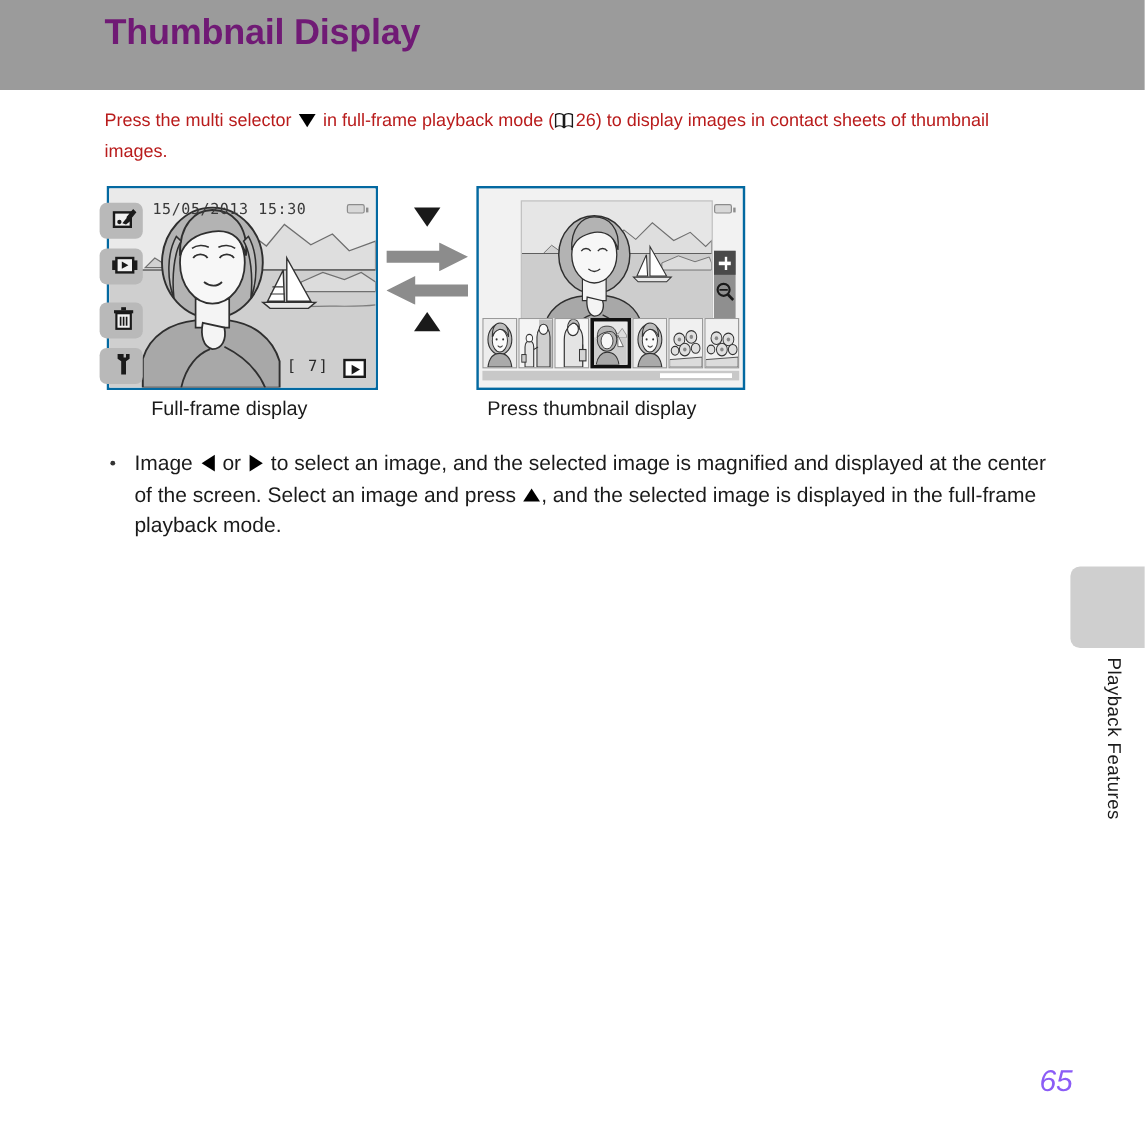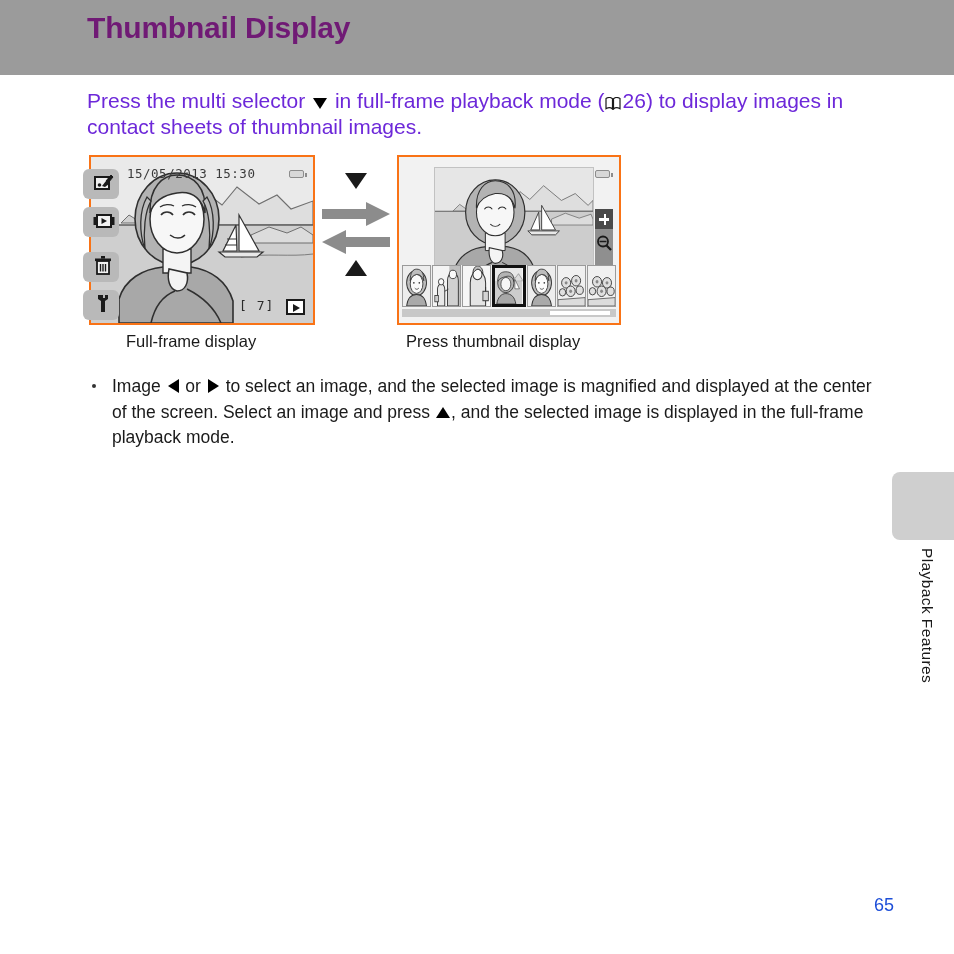--- a/index.html
+++ b/index.html
@@ -20,37 +20,37 @@
   }
   .page-title{
     position:absolute; left:87px; top:11px;
     font-size:30px; font-weight:bold; letter-spacing:-0.2px;
     color:#701a75; white-space:nowrap;text-align:center;
   }
 
   
   .intro{
     position:absolute; left:87px; top:88px; width:775px;
-    font-size:21px; line-height:26px; color:#6d28d9;
+    font-size:15px; line-height:26px; color:#b91c1c;
   }
   .tri-down, .tri-up, .tri-left, .tri-right{
     display:inline-block; vertical-align:-1px;
   }
   .tri-down{ width:0;height:0;border-left:7px solid transparent;border-right:7px solid transparent;border-top:11px solid #000; margin:0 2px;}
   .tri-up{ width:0;height:0;border-left:7px solid transparent;border-right:7px solid transparent;border-bottom:11px solid #000; margin:0 1px; vertical-align:0px;}
   .tri-left{ width:0;height:0;border-top:7px solid transparent;border-bottom:7px solid transparent;border-right:11px solid #000; margin:0 2px; vertical-align:-1px;}
   .tri-right{ width:0;height:0;border-top:7px solid transparent;border-bottom:7px solid transparent;border-left:11px solid #000; margin:0 2px; vertical-align:-1px;}
   .book-icon{ display:inline-block; width:16px; height:13px; vertical-align:-2px; margin-right:2px;}
 
   
   .figure-area{ position:absolute; left:0; top:150px; width:954px; height:210px; }
 
   .lcd{
     position:absolute; background:#f2f2f2;
-    border:2px solid #f97316;
+    border:2px solid #0369a1;
   }
   .lcd-left{ left:89px; top:5px; width:226px; height:170px; }
   .lcd-right{ left:397px; top:5px; width:224px; height:170px; }
 
   .screen-caption{
     position:absolute; font-size:16.5px; color:#1a1a1a; white-space:nowrap;
   }
   .cap-left{ left:126px; top:182px; }
   .cap-right{ left:406px; top:182px; }
 
@@ -156,21 +156,21 @@
   .side-tab-label{
     position:absolute; right:18px; top:548px;
     font-size:15.5px; color:#1a1a1a; white-space:nowrap;
     writing-mode:vertical-rl; text-orientation:mixed;
     letter-spacing:0.4px;
   }
 
   
   .page-number{
     position:absolute; right:60px; bottom:38px;
-    font-size:18px; color:#1d4ed8; font-weight:normal;
+    font-size:25px; font-style:italic; color:#8b5cf6; font-weight:normal;
   }
 </style>
 </head>
 <body>
 
 <div class="header-band"></div>
 <div class="page-title">Thumbnail Display</div>
 
 <div class="intro">
   <span>Press the multi selector</span>

